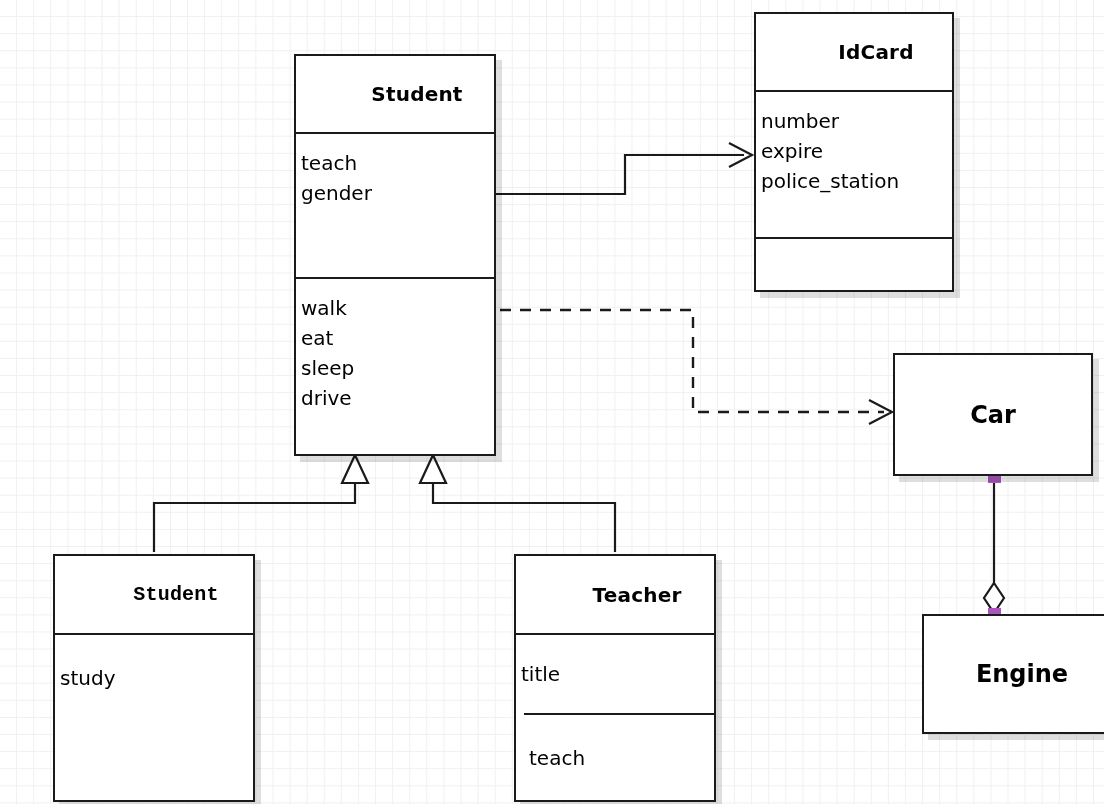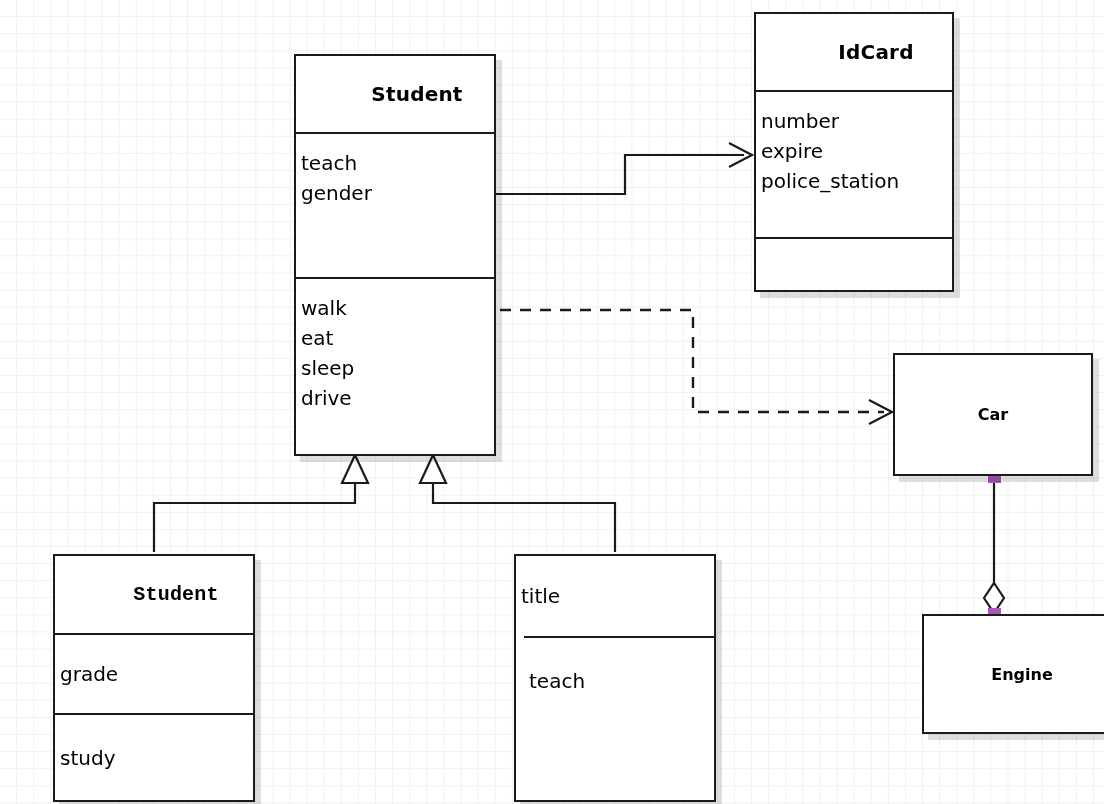--- a/index.html
+++ b/index.html
@@ -61,21 +61,21 @@
   }
   .cls-members.top-align {
     justify-content: flex-start;
     padding-top: 14px;
   }
   .center-only {
     display: flex;
     align-items: center;
     justify-content: center;
     font-weight: bold;
-    font-size: 16px;
+    font-size: 24px;
   }
   svg.edges {
     position: absolute;
     left: 0;
     top: 0;
     width: 1104px;
     height: 804px;
     pointer-events: none;
   }
   .edge-line {
@@ -166,29 +166,29 @@
       <span class="member">expire</span>
       <span class="member">police_station</span>
     </div>
     <div class="compartment cls-members" style="height:53px;"></div>
   </div>
 
   <div class="uml-box" style="left:53px; top:554px; width:202px; height:248px;">
     <div class="compartment cls-title" style="height:77px;font-family:Liberation Mono, monospace;">
       <span>Student</span>
     </div>
-    <div class="compartment cls-members" style="height:80px;">
-      <span class="member">grade</span>
-    </div>
     <div class="compartment cls-members" style="height:88px;">
       <span class="member">study</span>
     </div>
   </div>
 
   <div class="uml-box" style="left:514px; top:554px; width:202px; height:248px;">
+    <div class="compartment cls-title" style="height:77px;">
+      <span>Teacher</span>
+    </div>
     <div class="compartment cls-members" style="height:80px;">
       <span class="member">title</span>
     </div>
     <div class="compartment cls-members" style="height:88px;margin-left:8px;">
       <span class="member">teach</span>
     </div>
   </div>
 
   <div class="uml-box center-only" style="left:893px; top:353px; width:200px; height:123px;">
     <span>Car</span>

